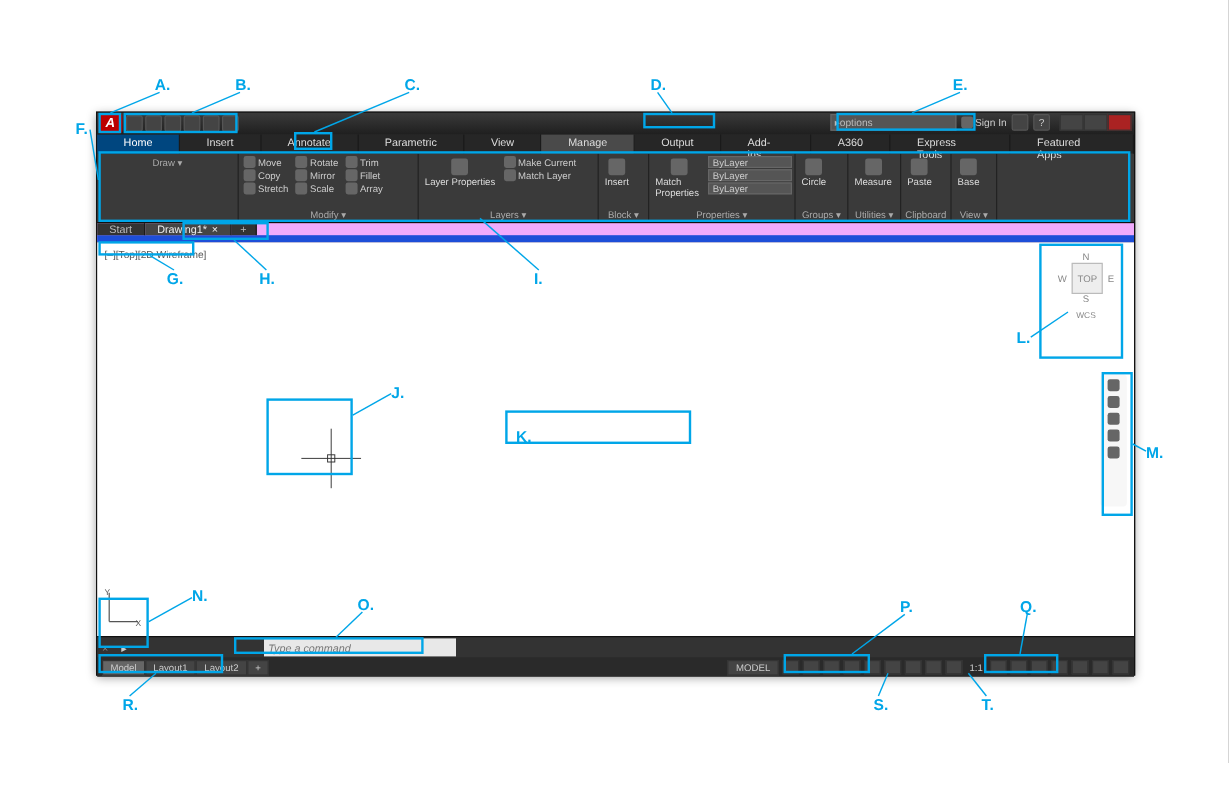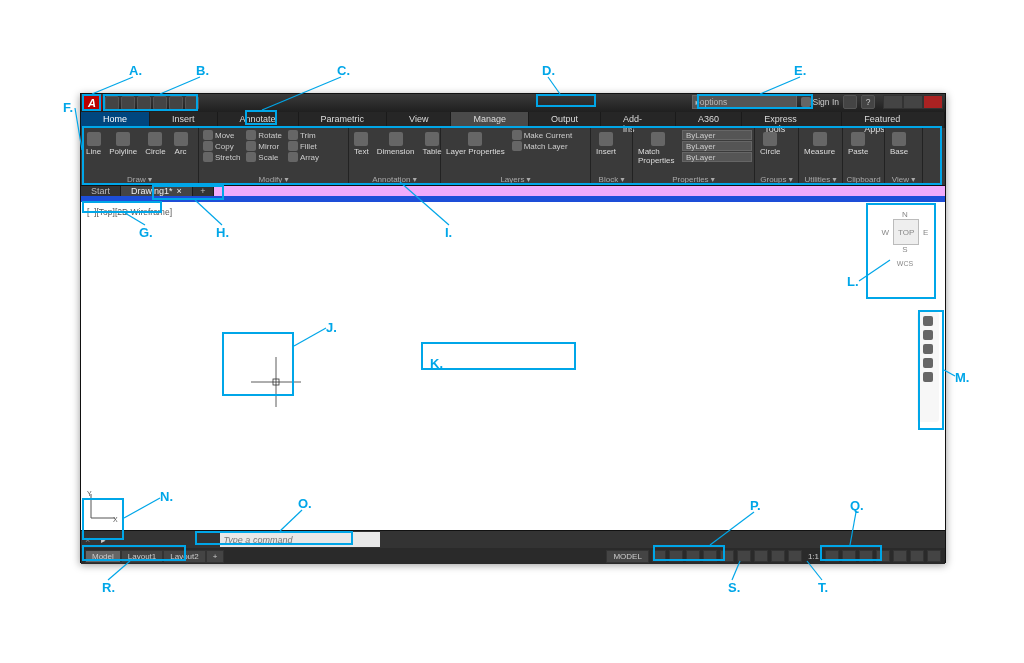--- a/index.html
+++ b/index.html
@@ -253,38 +253,20 @@
     <div class="menu-tab" style="background:#4a4a4a">Manage</div>
     <div class="menu-tab">Output</div>
     <div class="menu-tab">Add-ins</div>
     <div class="menu-tab">A360</div>
     <div class="menu-tab">Express Tools</div>
     <div class="menu-tab">Featured Apps</div>
   </div>
 
   <div class="ribbon">
     <div class="panel" style="width:118px">
-      <div class="panel-body">
-        <div class="big-btn">
-            <span class="ico"></span>
-            <span>Line</span>
-          </div>
-        <div class="big-btn">
-            <span class="ico"></span>
-            <span>Polyline</span>
-          </div>
-        <div class="big-btn">
-            <span class="ico"></span>
-            <span>Circle</span>
-          </div>
-        <div class="big-btn">
-            <span class="ico"></span>
-            <span>Arc</span>
-          </div>
-      </div>
       <div class="panel-title">Draw ▾</div>
     </div>
     <div class="panel" style="width:150px">
       <div class="panel-body">
         <div class="stack">
           <div class="sm-btn">
               <span class="ico sm"></span>
               <span>Move</span>
             </div>
           <div class="sm-btn">
@@ -319,37 +301,20 @@
               <span class="ico sm"></span>
               <span>Fillet</span>
             </div>
           <div class="sm-btn">
               <span class="ico sm"></span>
               <span>Array</span>
             </div>
         </div>
       </div>
       <div class="panel-title">Modify ▾</div>
-    </div>
-    <div class="panel" style="width:92px">
-      <div class="panel-body">
-        <div class="big-btn">
-            <span class="ico"></span>
-            <span>Text</span>
-          </div>
-        <div class="big-btn">
-            <span class="ico"></span>
-            <span>Dimension</span>
-          </div>
-        <div class="big-btn">
-            <span class="ico"></span>
-            <span>Table</span>
-          </div>
-      </div>
-      <div class="panel-title">Annotation ▾</div>
     </div>
     <div class="panel" style="width:150px">
       <div class="panel-body">
         <div class="big-btn">
             <span class="ico"></span>
             <span>Layer Properties</span>
           </div>
         <div class="stack">
           <div class="sm-btn">
               <span class="ico sm"></span>

